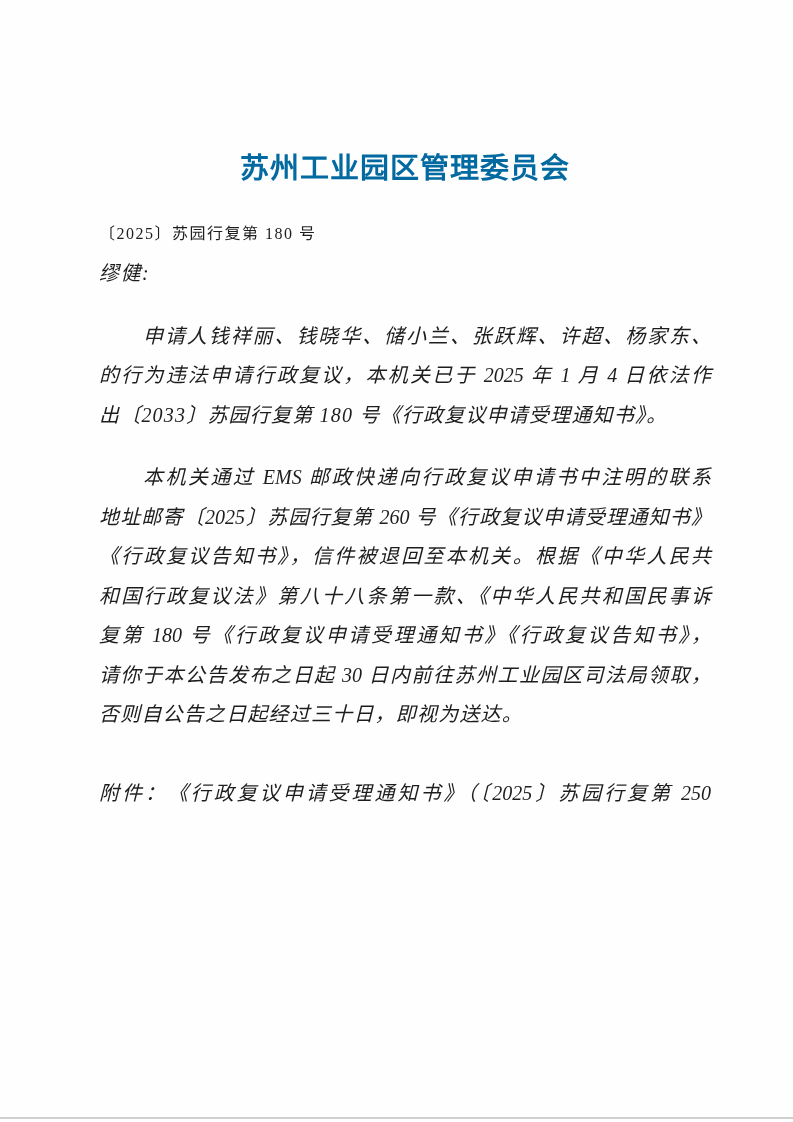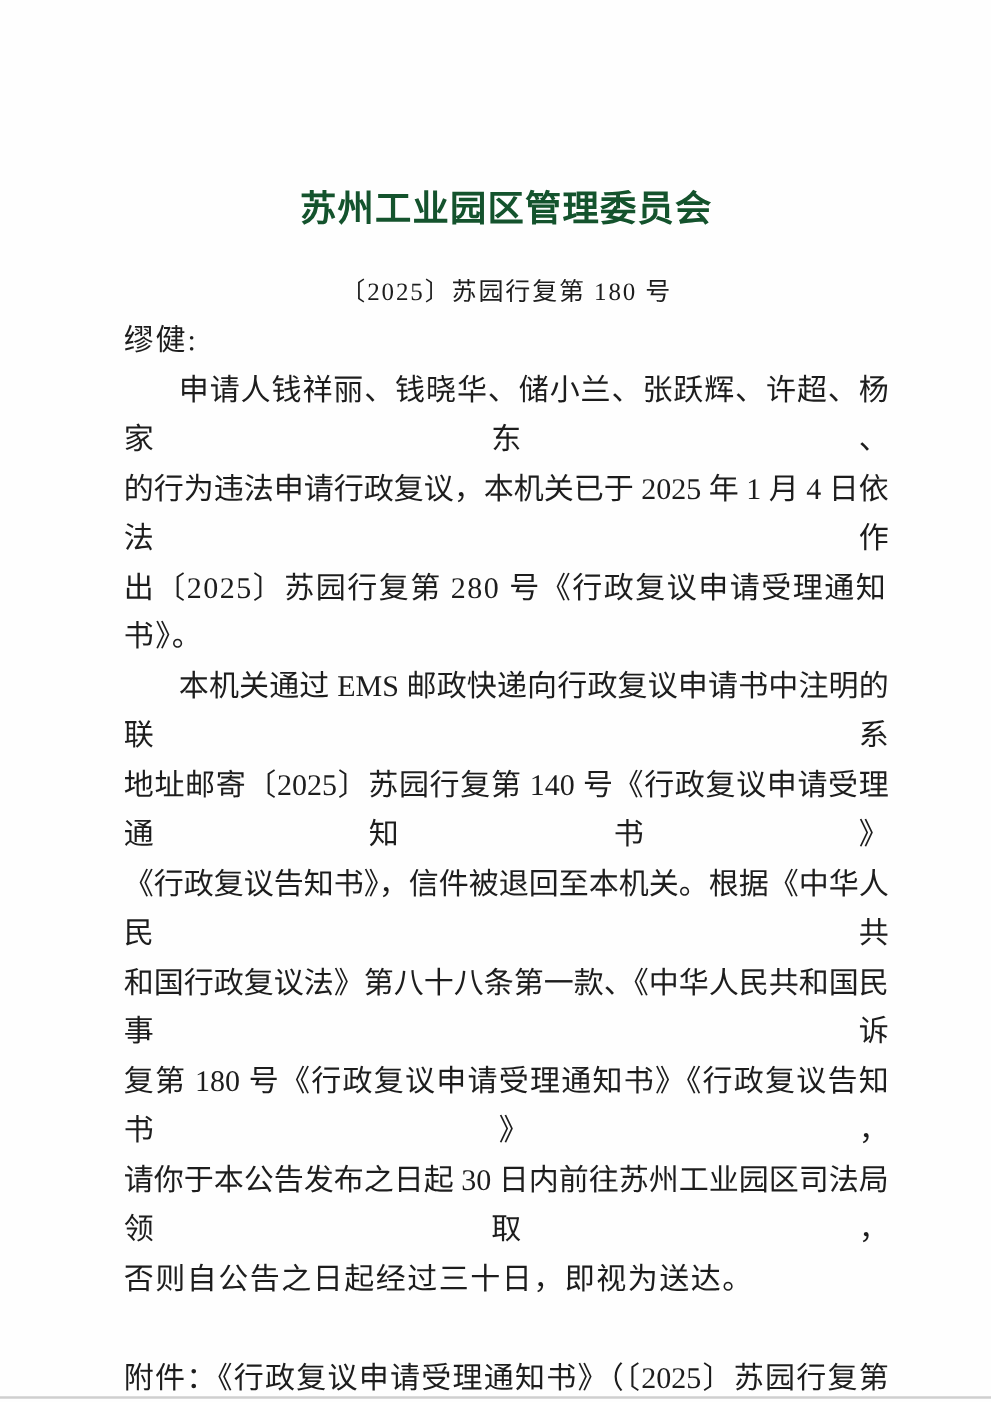--- a/index.html
+++ b/index.html
@@ -22,39 +22,41 @@
     top: 0;
     width: 612px;
   }
   .title {
     margin: 147px 0 0 0;
     font-size: 29px;
     font-weight: 700;
     text-align: center;
     line-height: 43px;
     letter-spacing: 1px;
-    color: #14532d;
+    color: #0369a1;
   }
   .docnum {
     margin-top: 24px;
-    font-size: 20px;
+    font-size: 16px;
     line-height: 40px;
-    text-align: center;
+    text-align: left;
     letter-spacing: 1.5px;
   }
   .line {
-    font-size: 24px;
+    font-size: 20px;
     line-height: 39.5px;
+    font-style: italic;
   }
   .jline {
     text-align: justify;
     text-align-last: justify;
   }
   .indent {
     text-indent: 44px;
+    margin-top: 23px;
   }
   .last {
     text-align: left;
     text-align-last: left;
     letter-spacing: 1.2px;
   }
   .salutation {
     letter-spacing: 1.5px;
   }
   .attachment {
@@ -79,26 +81,26 @@
       <div>苏州工业园区管理委员会</div>
     </h1>
 
     <div class="docnum">〔2025〕苏园行复第 180 号</div>
 
     <div class="line salutation">缪健:</div>
 
     <div class="para">
       <div class="line jline indent">申请人钱祥丽、钱晓华、储小兰、张跃辉、许超、杨家东、</div>
       <div class="line jline">的行为违法申请行政复议，本机关已于 2025 年 1 月 4 日依法作</div>
-      <div class="line last">出〔2025〕苏园行复第 280 号《行政复议申请受理通知书》。</div>
+      <div class="line last">出〔2033〕苏园行复第 180 号《行政复议申请受理通知书》。</div>
     </div>
 
     <div class="para">
       <div class="line jline indent">本机关通过 EMS 邮政快递向行政复议申请书中注明的联系</div>
-      <div class="line jline">地址邮寄〔2025〕苏园行复第 140 号《行政复议申请受理通知书》</div>
+      <div class="line jline">地址邮寄〔2025〕苏园行复第 260 号《行政复议申请受理通知书》</div>
       <div class="line jline">《行政复议告知书》，信件被退回至本机关。根据《中华人民共</div>
       <div class="line jline">和国行政复议法》第八十八条第一款、《中华人民共和国民事诉</div>
       <div class="line jline">复第 180 号《行政复议申请受理通知书》《行政复议告知书》，</div>
       <div class="line jline">请你于本公告发布之日起 30 日内前往苏州工业园区司法局领取，</div>
       <div class="line last">否则自公告之日起经过三十日，即视为送达。</div>
     </div>
 
     <div class="attachment">
       <div class="line jline">附件：《行政复议申请受理通知书》（〔2025〕苏园行复第 250</div>
     </div>

